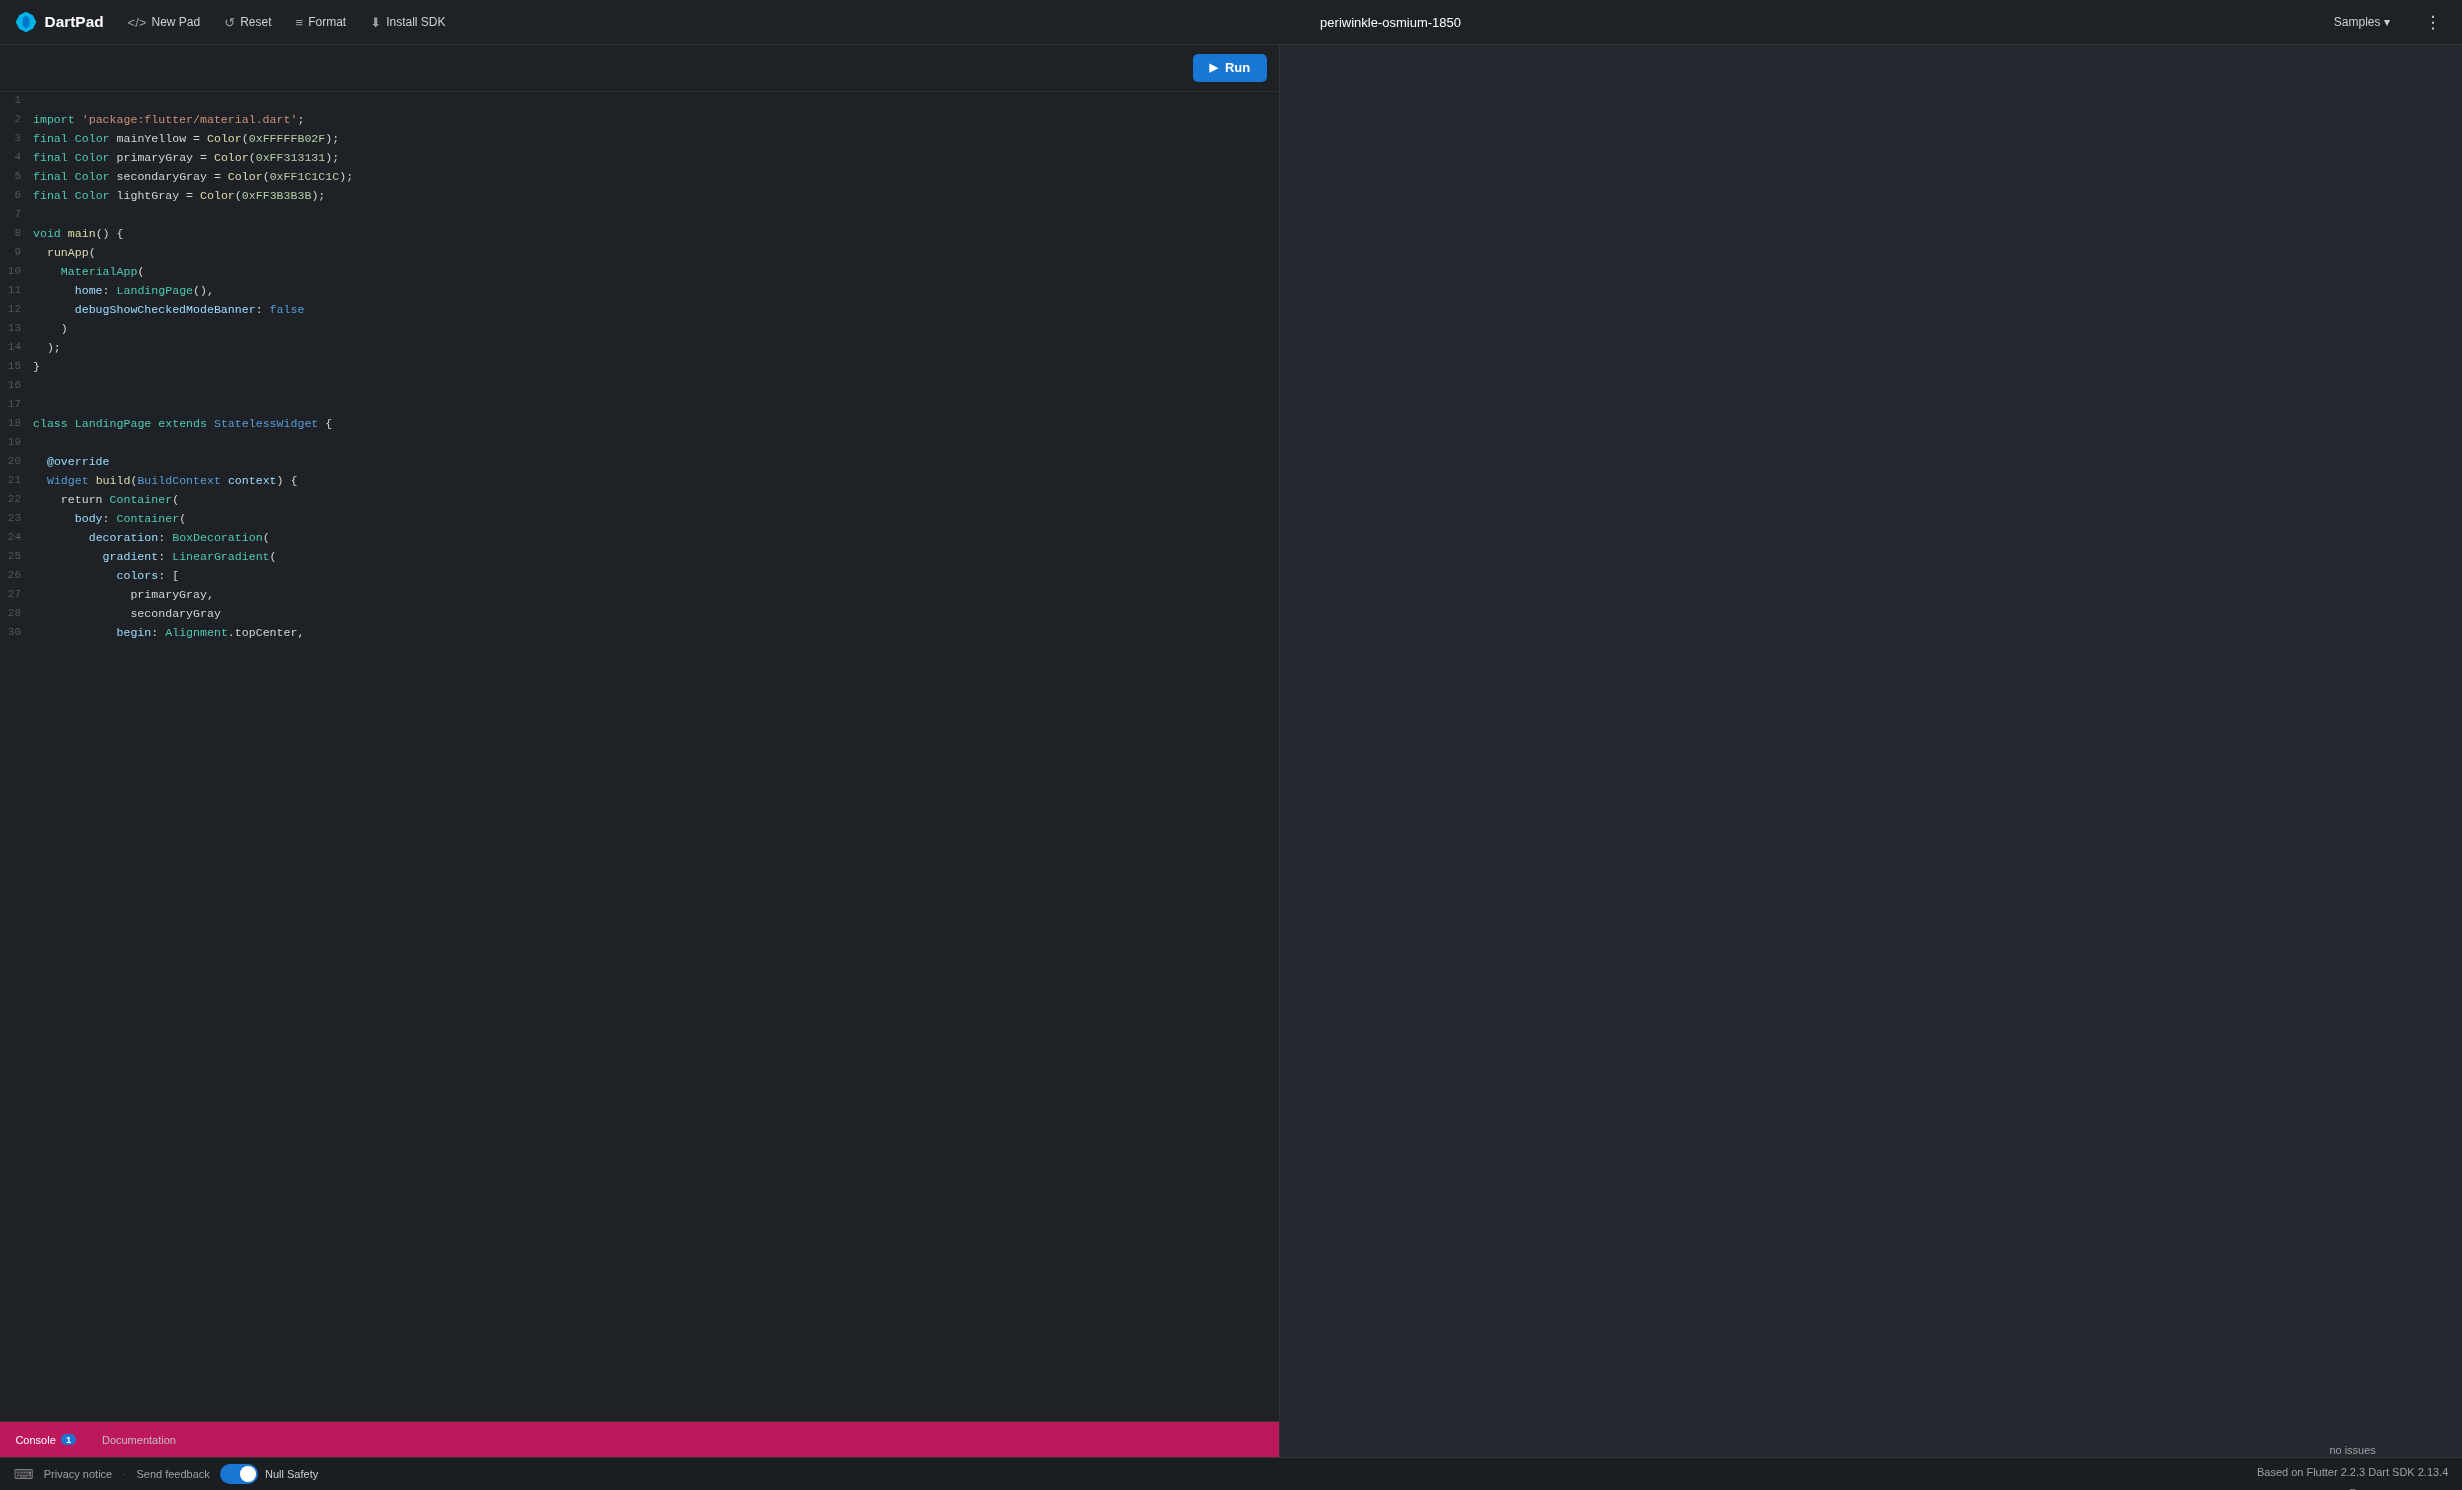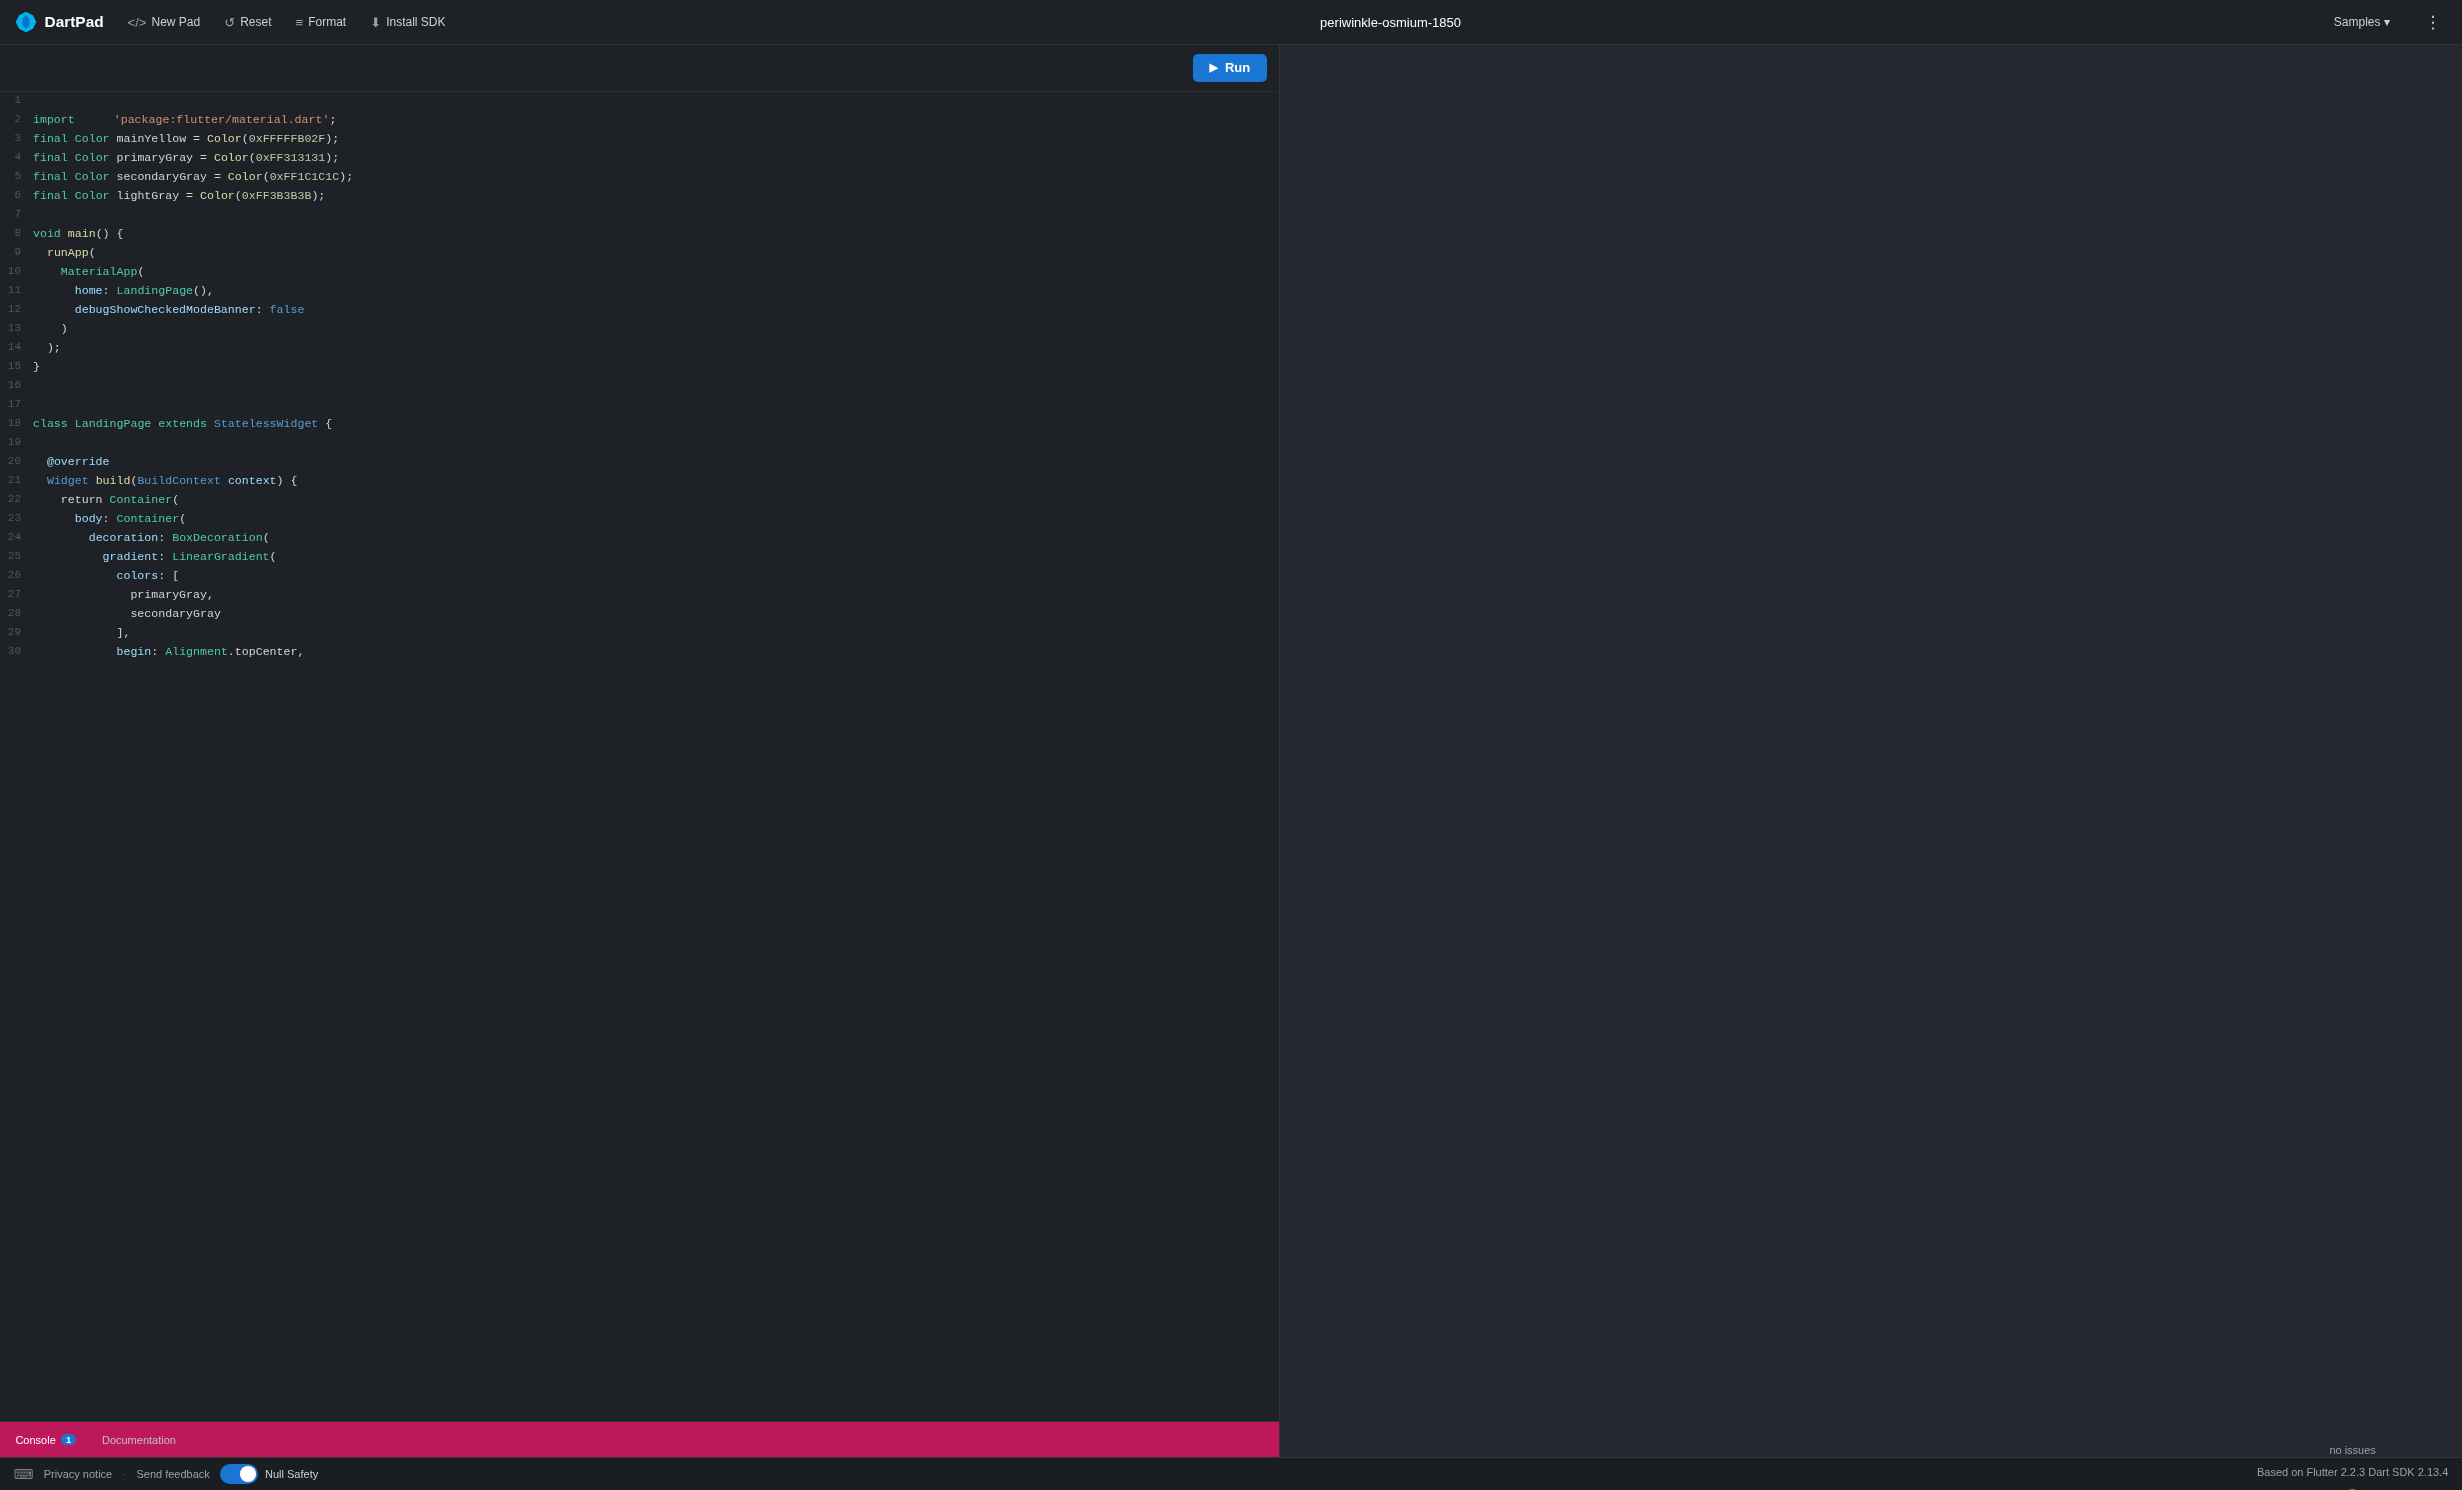--- a/index.html
+++ b/index.html
@@ -169,21 +169,21 @@
     .line-content {
       flex: 1;
       white-space: pre;
       padding-right: 13.7px;
     }
 
     
     .kw { color: #4ec9b0; }        
     .kw2 { color: #569cd6; }       
     .type { color: #4ec9b0; }      
-    .str { color: #ce9178; margin-left: 32px; }       
+    .str { color: #ce9178; }       
     .num { color: #b5cea8; }       
     .func { color: #dcdcaa; }      
     .annot { color: #9cdcfe; }     
     .param { color: #9cdcfe; }     
     .plain { color: #d4d4d4; }   
     .widget { color: #4ec9b0; }    
     .prop { color: #9cdcfe; }      
     .bool { color: #569cd6; }      
 
     
@@ -501,24 +501,20 @@
         <div class="code-line">
           <span class="line-number">27</span>
           <span class="line-content"><span class="plain">              primaryGray,</span></span>
         </div>
 
         <div class="code-line">
           <span class="line-number">28</span>
           <span class="line-content"><span class="plain">              secondaryGray</span></span>
         </div>
 
-        <div class="code-line">
-          <span class="line-number">29</span>
-          <span class="line-content plain">            ],</span>
-        </div>
 
         <div class="code-line">
           <span class="line-number">30</span>
           <span class="line-content"><span class="plain">            </span><span class="prop">begin</span><span class="plain">: </span><span class="widget">Alignment</span><span class="plain">.topCenter,</span></span>
         </div>
 
       </div>
     </div>
 
     <div class="editor-bottom">

